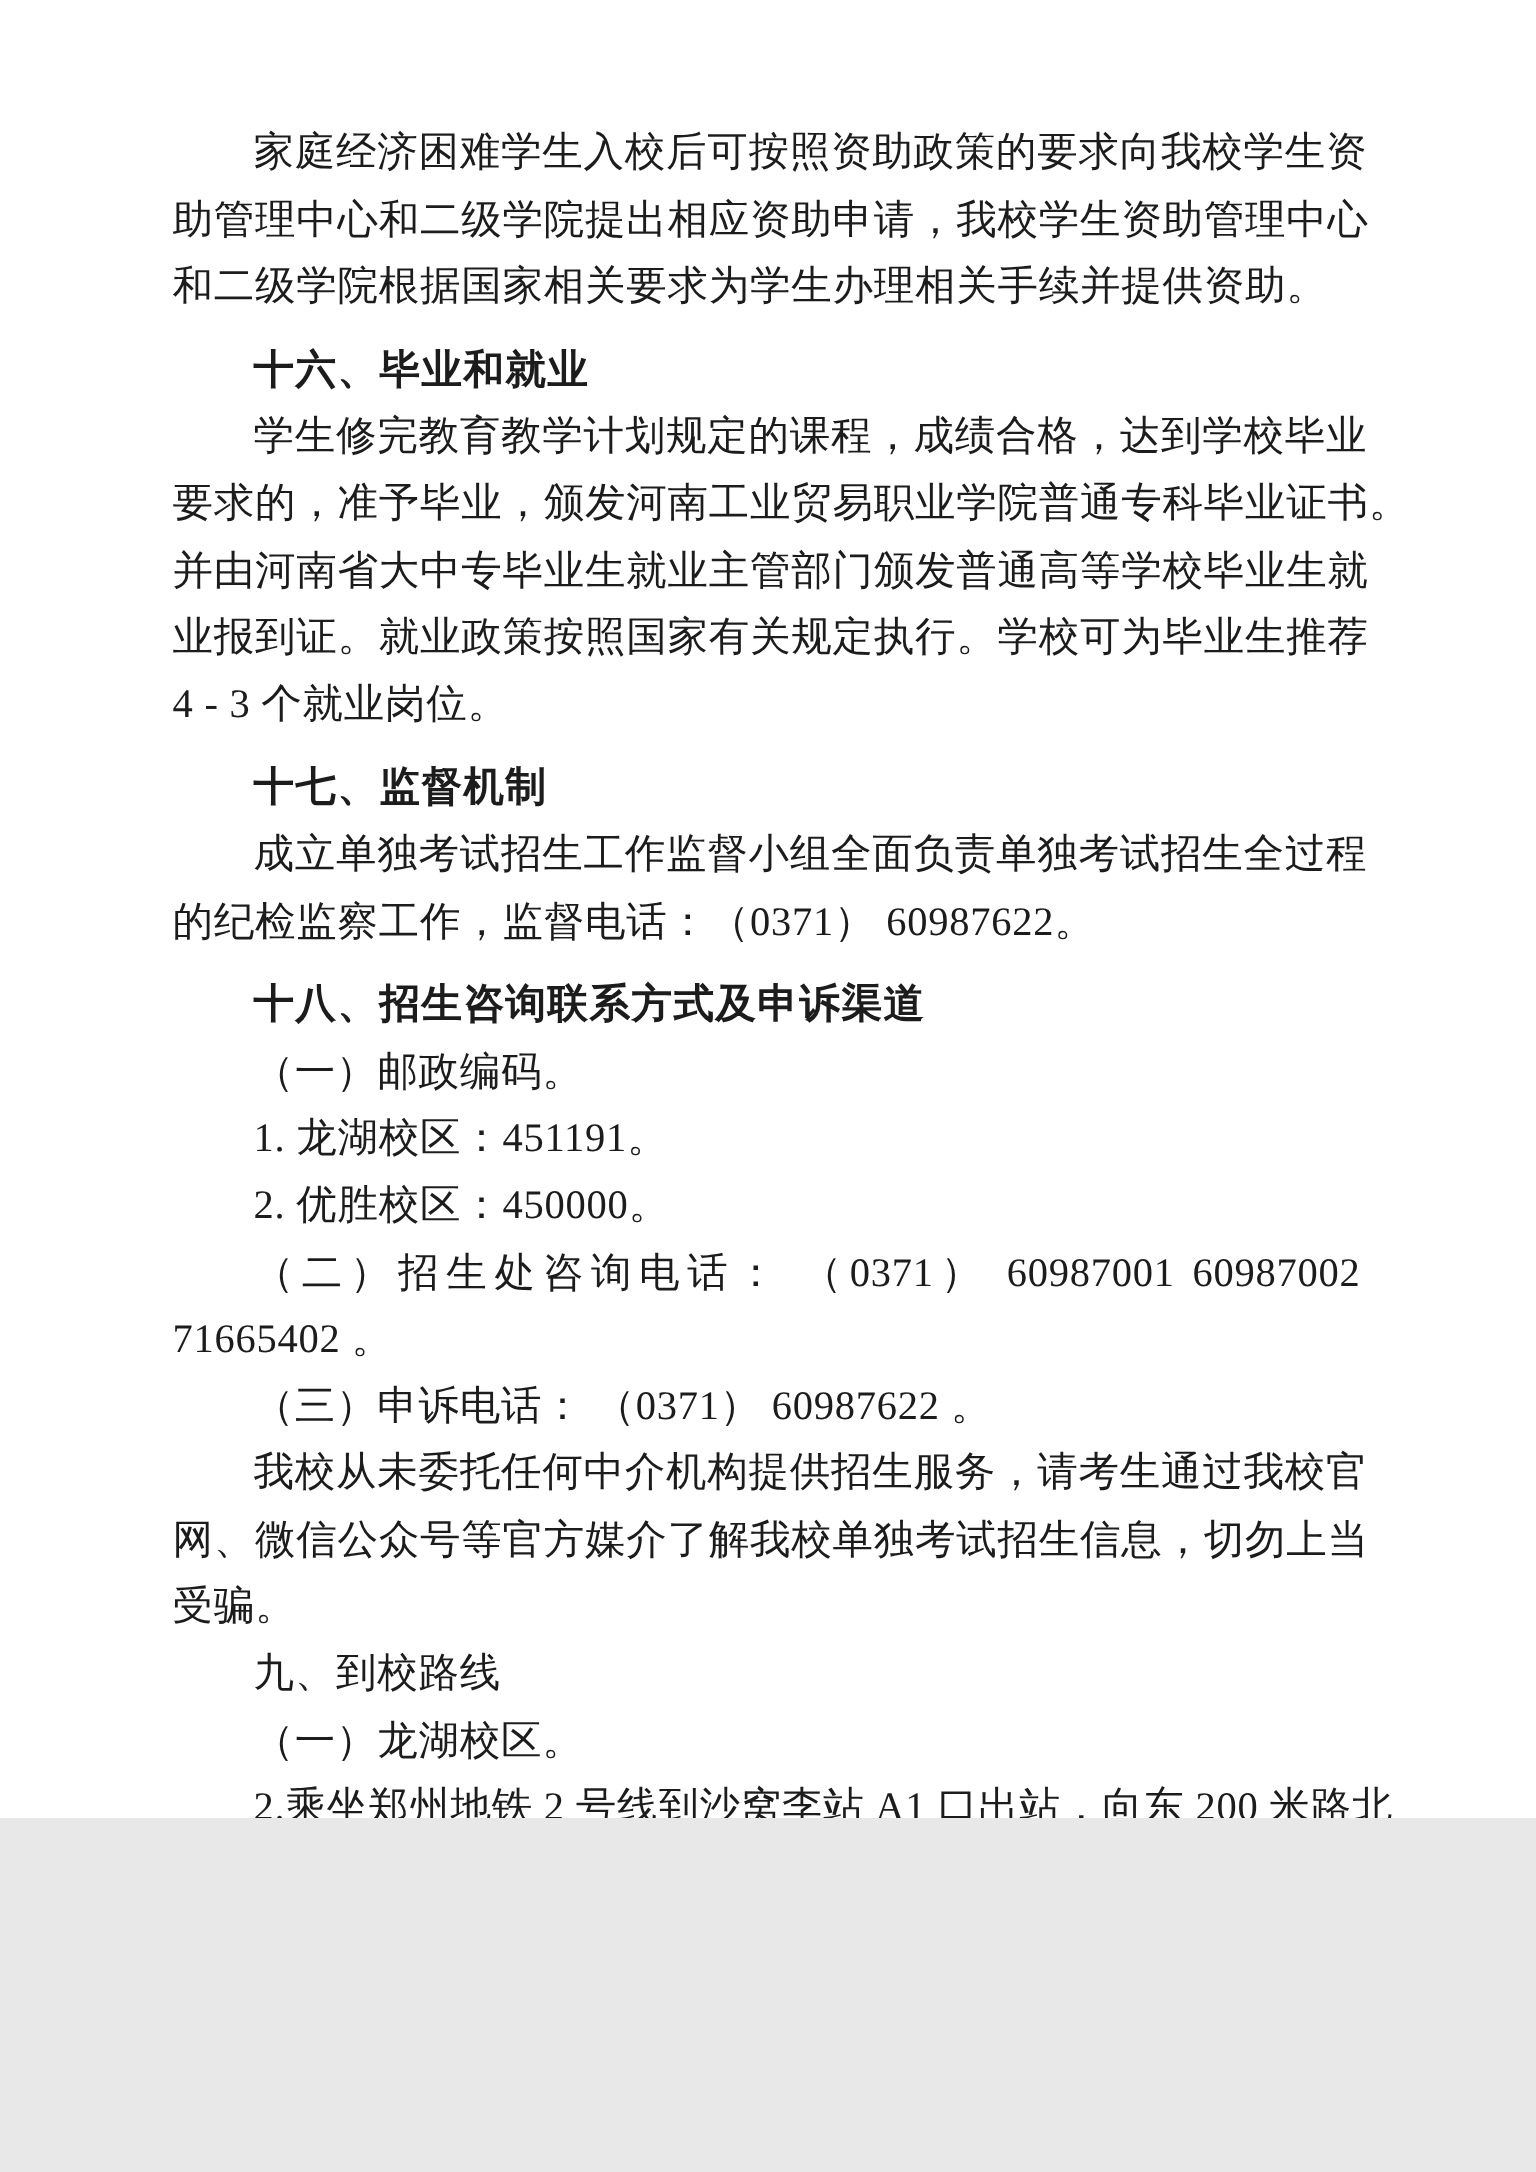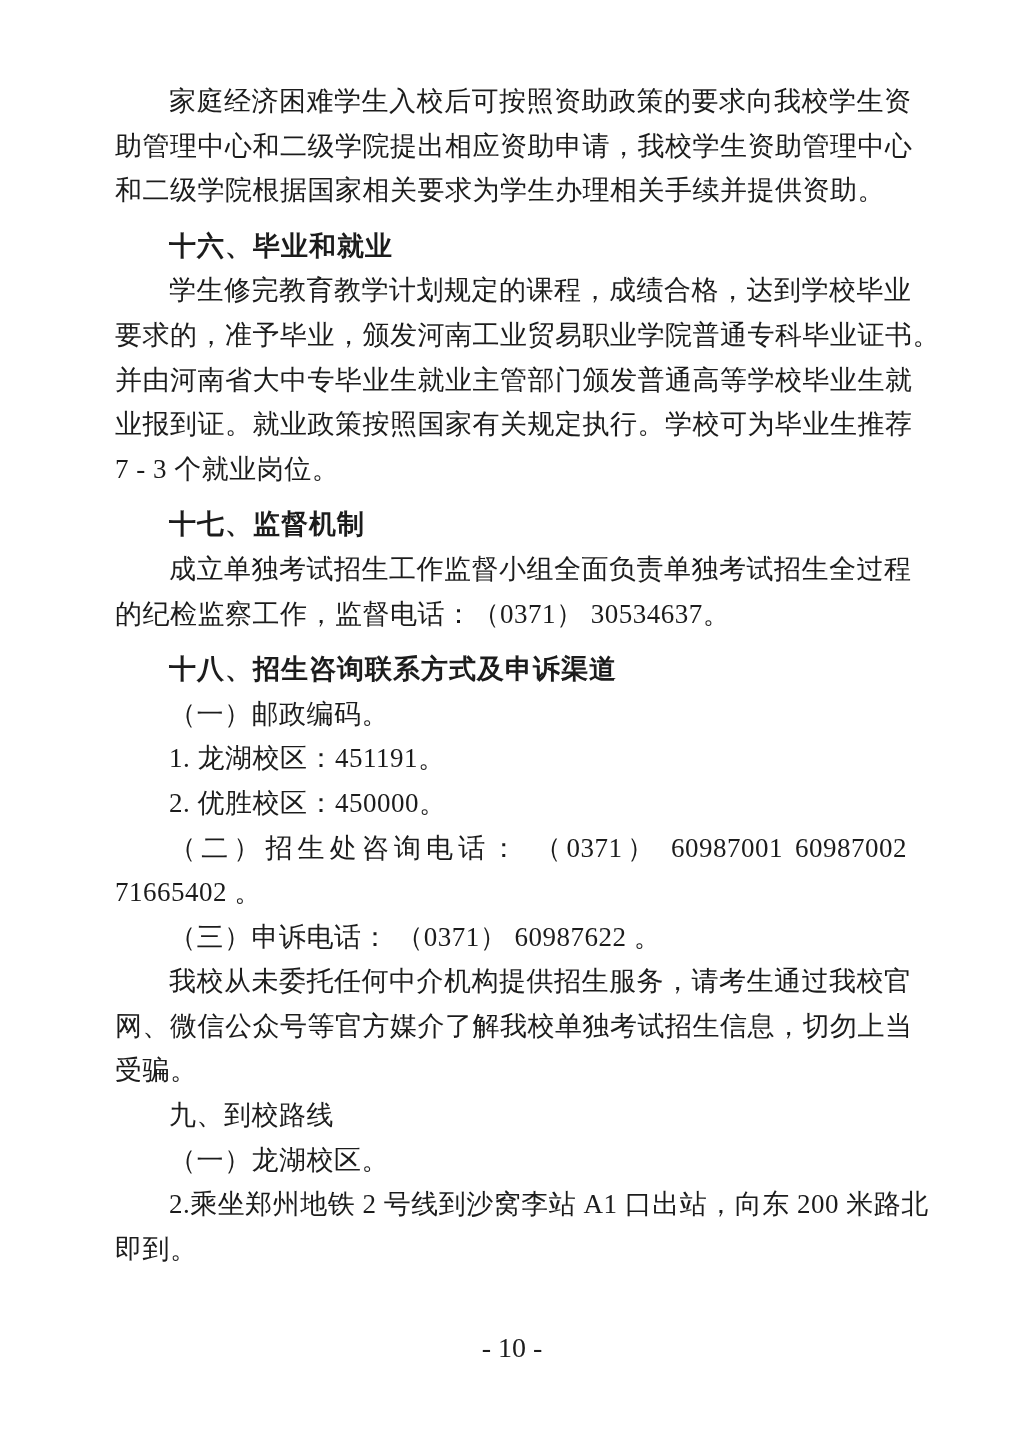--- a/index.html
+++ b/index.html
@@ -1,18 +1,18 @@
 <!DOCTYPE html>
 <html><head>
 <meta charset="utf-8">
 <style>
   html,body{margin:0;padding:0;background:#e8e8e8;}
   .page{
     position:relative;
-    width:1024px;height:1448px;
+    width:1024px;height:1212px;
     margin:0 auto;
     background:#ffffff;
     font-family:"Liberation Serif", serif;
     color:#1c1c1c;
     overflow:hidden;
   }
   .content{
     position:absolute;
     left:115px;top:79px;
     width:792px;
@@ -54,24 +54,24 @@
 <div class="page">
   <main class="content">
     <div class="line indent">家庭经济困难学生入校后可按照资助政策的要求向我校学生资</div>
     <div class="line">助管理中心和二级学院提出相应资助申请，我校学生资助管理中心</div>
     <div class="line">和二级学院根据国家相关要求为学生办理相关手续并提供资助。</div>
     <div class="line indent heading">十六、毕业和就业</div>
     <div class="line indent">学生修完教育教学计划规定的课程，成绩合格，达到学校毕业</div>
     <div class="line">要求的，准予毕业，颁发河南工业贸易职业学院普通专科毕业证书。</div>
     <div class="line">并由河南省大中专毕业生就业主管部门颁发普通高等学校毕业生就</div>
     <div class="line">业报到证。就业政策按照国家有关规定执行。学校可为毕业生推荐</div>
-    <div class="line">7 - 3 个就业岗位。</div>
+    <div class="line">4 - 3 个就业岗位。</div>
     <div class="line indent heading">十七、监督机制</div>
     <div class="line indent">成立单独考试招生工作监督小组全面负责单独考试招生全过程</div>
-    <div class="line">的纪检监察工作，监督电话：（0371） 30534637。</div>
+    <div class="line">的纪检监察工作，监督电话：（0371） 60987622。</div>
     <div class="line indent heading">十八、招生咨询联系方式及申诉渠道</div>
     <div class="line indent">（一）邮政编码。</div>
     <div class="line indent">1. 龙湖校区：451191。</div>
     <div class="line indent">2. 优胜校区：450000。</div>
     <div class="line indent justify-last">（二）招生处咨询电话： （0371） 60987001 60987002</div>
     <div class="line">71665402 。</div>
     <div class="line indent">（三）申诉电话： （0371） 60987622 。</div>
     <div class="line indent">我校从未委托任何中介机构提供招生服务，请考生通过我校官</div>
     <div class="line">网、微信公众号等官方媒介了解我校单独考试招生信息，切勿上当</div>
     <div class="line">受骗。</div>

